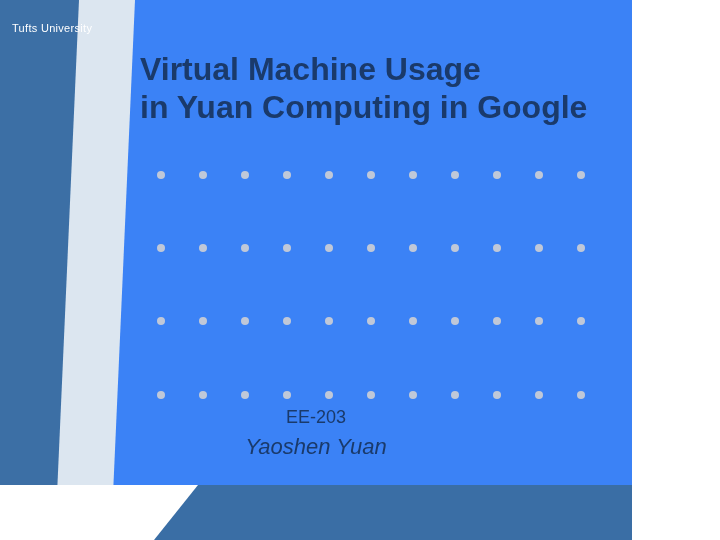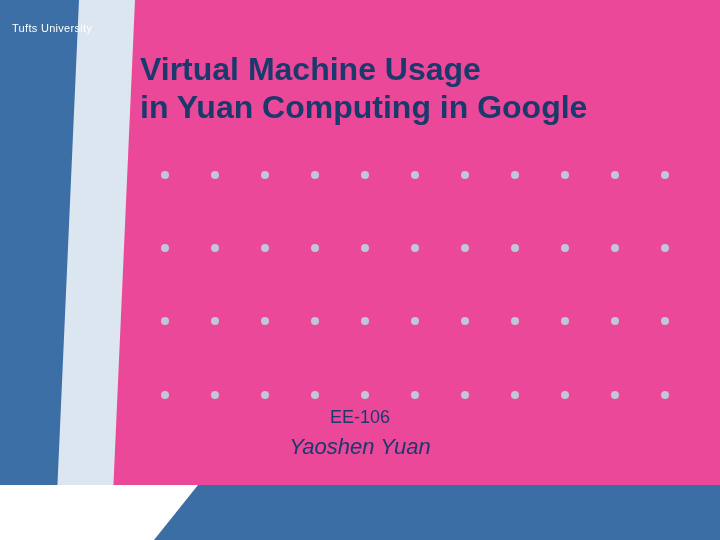--- a/index.html
+++ b/index.html
@@ -7,23 +7,23 @@
     body {
       width: 720px;
       height: 540px;
       overflow: hidden;
       background: #ffffff;
       font-family: Arial, sans-serif;
       position: relative;
     }
 
     .slide {
-      width: 720px;
+      width: 632px;
       height: 540px;
-      background: #ec4899;
+      background: #3b82f6;
       position: relative;
       overflow: hidden;
     }
 
     
     .header {
       position: absolute;
       top: 0;
       left: 0;
       right: 0;
@@ -225,19 +225,19 @@
       <div class="dot"></div>
       <div class="dot"></div>
       <div class="dot"></div>
       <div class="dot"></div>
       <div class="dot"></div>
       <div class="dot"></div>
     </div>
   </div>
 
   <div class="footer-content">
-    <div class="course-code">EE-106</div>
+    <div class="course-code">EE-203</div>
     <div class="author-name">Yaoshen Yuan</div>
   </div>
 
   <div class="bottom-bar"></div>
 
 </div>
 
 </body></html>

